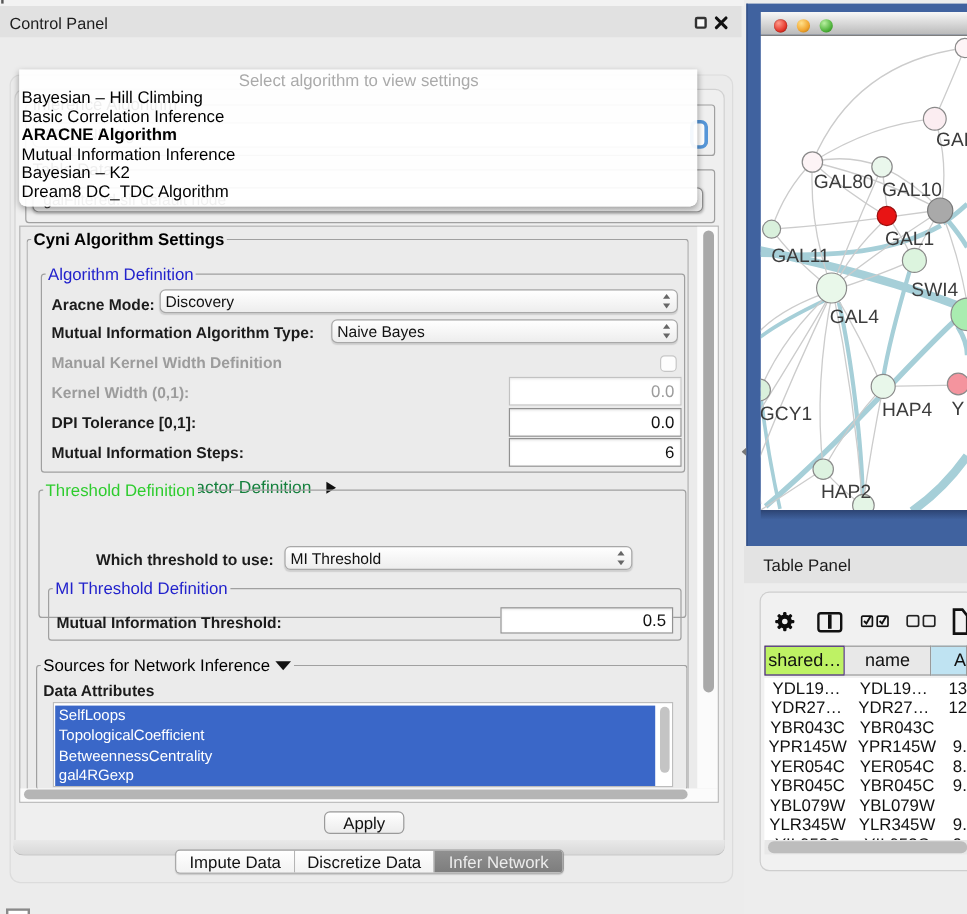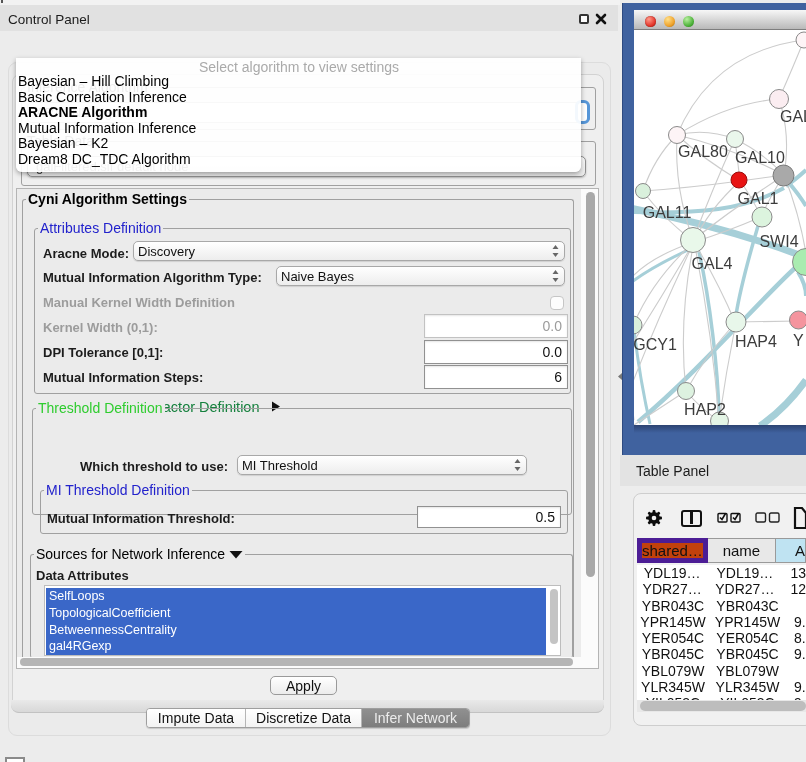--- a/index.html
+++ b/index.html
@@ -54,21 +54,21 @@
   </div>
 
   <div id="scrollpane" class="abs" style="left:16px;top:188px;width:583px;height:481px;background:#ebebeb;border:1px solid #b4b4b4;"></div>
   <div id="settings">
 
     <div class="grp" style="left:22px;top:199px;width:552px;height:460px;border-bottom:none;border-radius:3px 3px 0 0;">
         <span class="ttl" style="font-weight:bold;">Cyni Algorithm Settings</span>
       </div>
 
     <div class="grp" style="left:34px;top:228px;width:537px;height:166px;">
-        <span class="ttl" style="color:#2222cc;">Attributes Definition</span>
+        <span class="ttl" style="color:#2222cc;">Algorithm Definition</span>
       </div>
     <div class="lbl" style="left:43px;top:246px;">Aracne Mode:</div>
     <div class="combo" style="left:133px;top:241px;width:432px;height:20px;">Discovery<span class="ar">
           <svg width="9" height="14" viewBox="0 0 9 14">
             <path d="M4.5 1 L7.5 5 L1.5 5 Z" fill="#666"></path>
             <path d="M4.5 13 L7.5 9 L1.5 9 Z" fill="#666"></path>
           </svg>
         </span></div>
     <div class="lbl" style="left:43px;top:270px;">Mutual Information Algorithm Type:</div>
     <div class="combo" style="left:276px;top:266px;width:289px;height:20px;">Naive Bayes<span class="ar">
@@ -266,21 +266,21 @@
         <g fill="none" stroke="#222" stroke-width="1.4">
           <rect x="1" y="1" width="9.5" height="9" rx="1.5"></rect>
           <rect x="14.5" y="1" width="9.5" height="9" rx="1.5"></rect>
         </g>
       </svg>
     <svg class="abs" style="left:793px;top:506px;" width="13" height="24" viewBox="0 0 13 24">
         <path d="M2 2 L9 2 L13 7 L13 22 L2 22 Z" fill="none" stroke="#111" stroke-width="2.2"></path>
       </svg>
 
     <div class="abs" style="left:637px;top:538px;width:169px;height:25px;display:flex;font-size:15px;color:#111;">
-      <div style="width:72px;background:#c2410c;border:5px solid #4c1d95;display:flex;align-items:center;justify-content:center;">shared…</div>
+      <div style="width:72px;background:#bef264;border:1px solid #4c1d95;display:flex;align-items:center;justify-content:center;">shared…</div>
       <div style="width:77px;background:#e8e8e8;border:1px solid #9a9a9a;border-left:none;display:flex;align-items:center;justify-content:center;">name</div>
       <div style="flex:1;background:#bfe3f2;border:1px solid #9a9a9a;border-left:none;display:flex;align-items:center;">
           <span style="margin-left:19px;">A</span>
         </div>
     </div>
     <div class="abs" style="left:637px;top:565px;width:169px;height:137px;background:#fff;overflow:hidden;font-size:14px;color:#111;">
       <div class="trow">
           <span>YDL19…</span>
           <span>YDL19…</span>
           <span>13</span>

